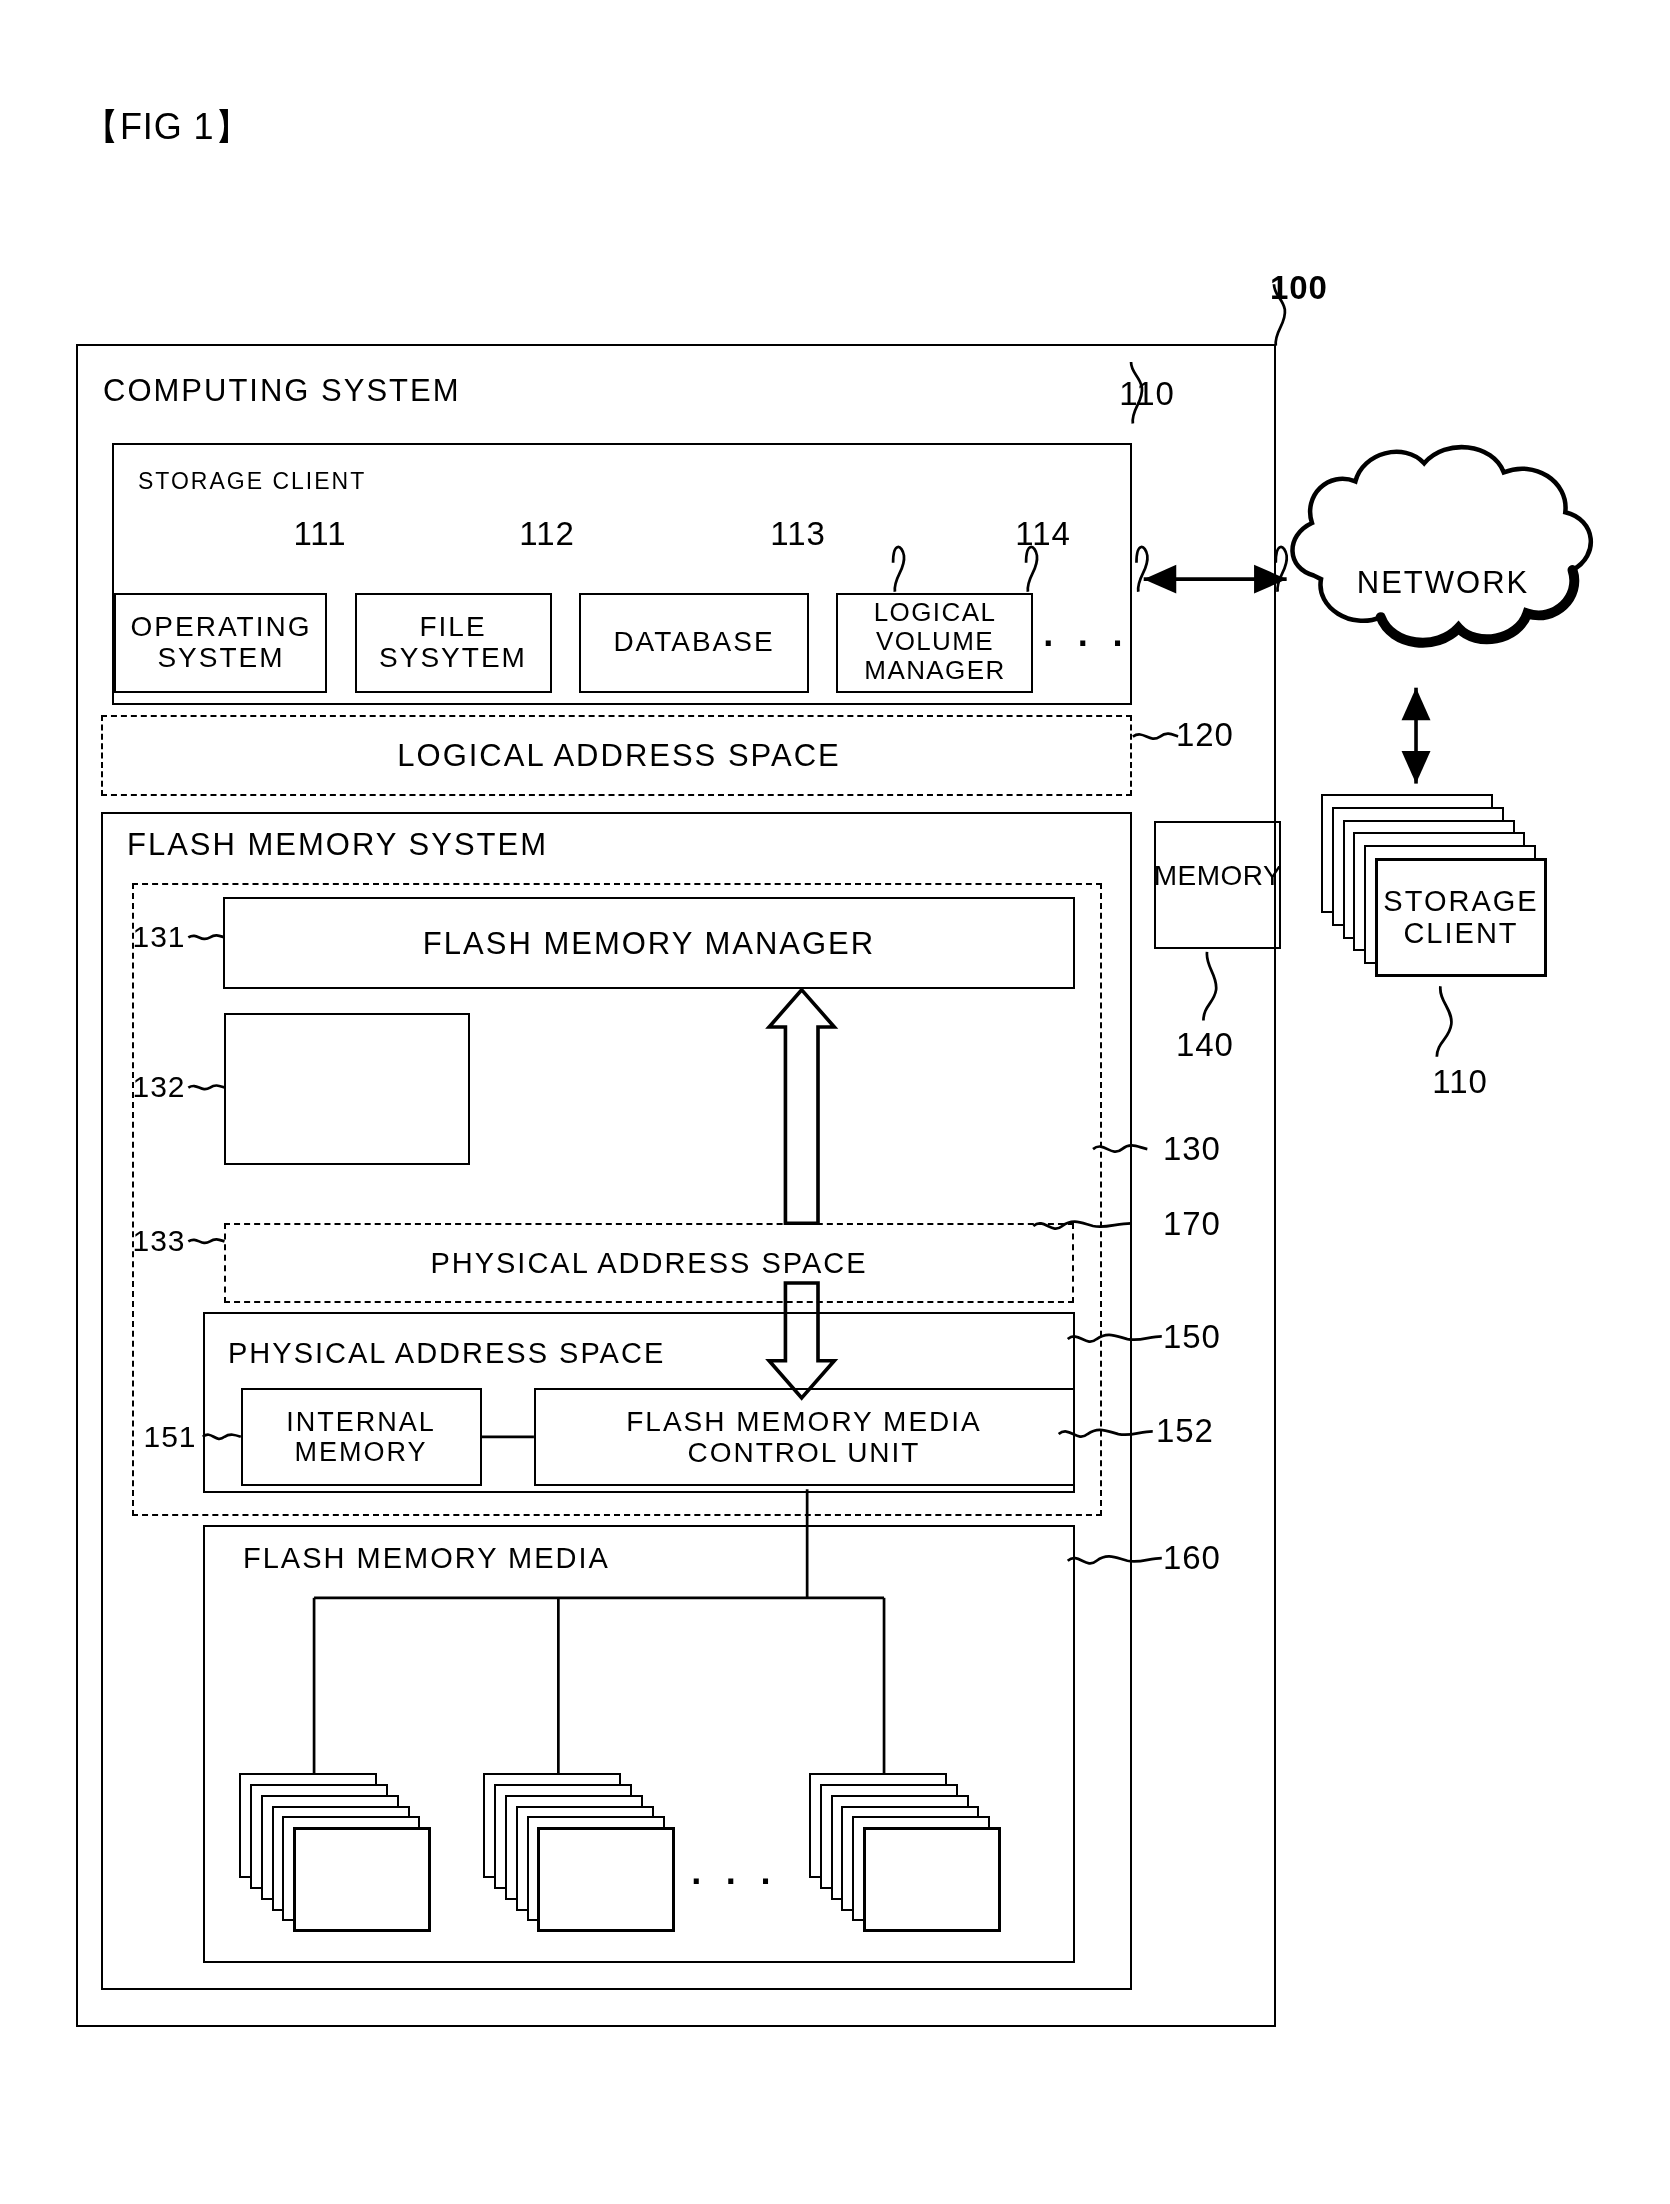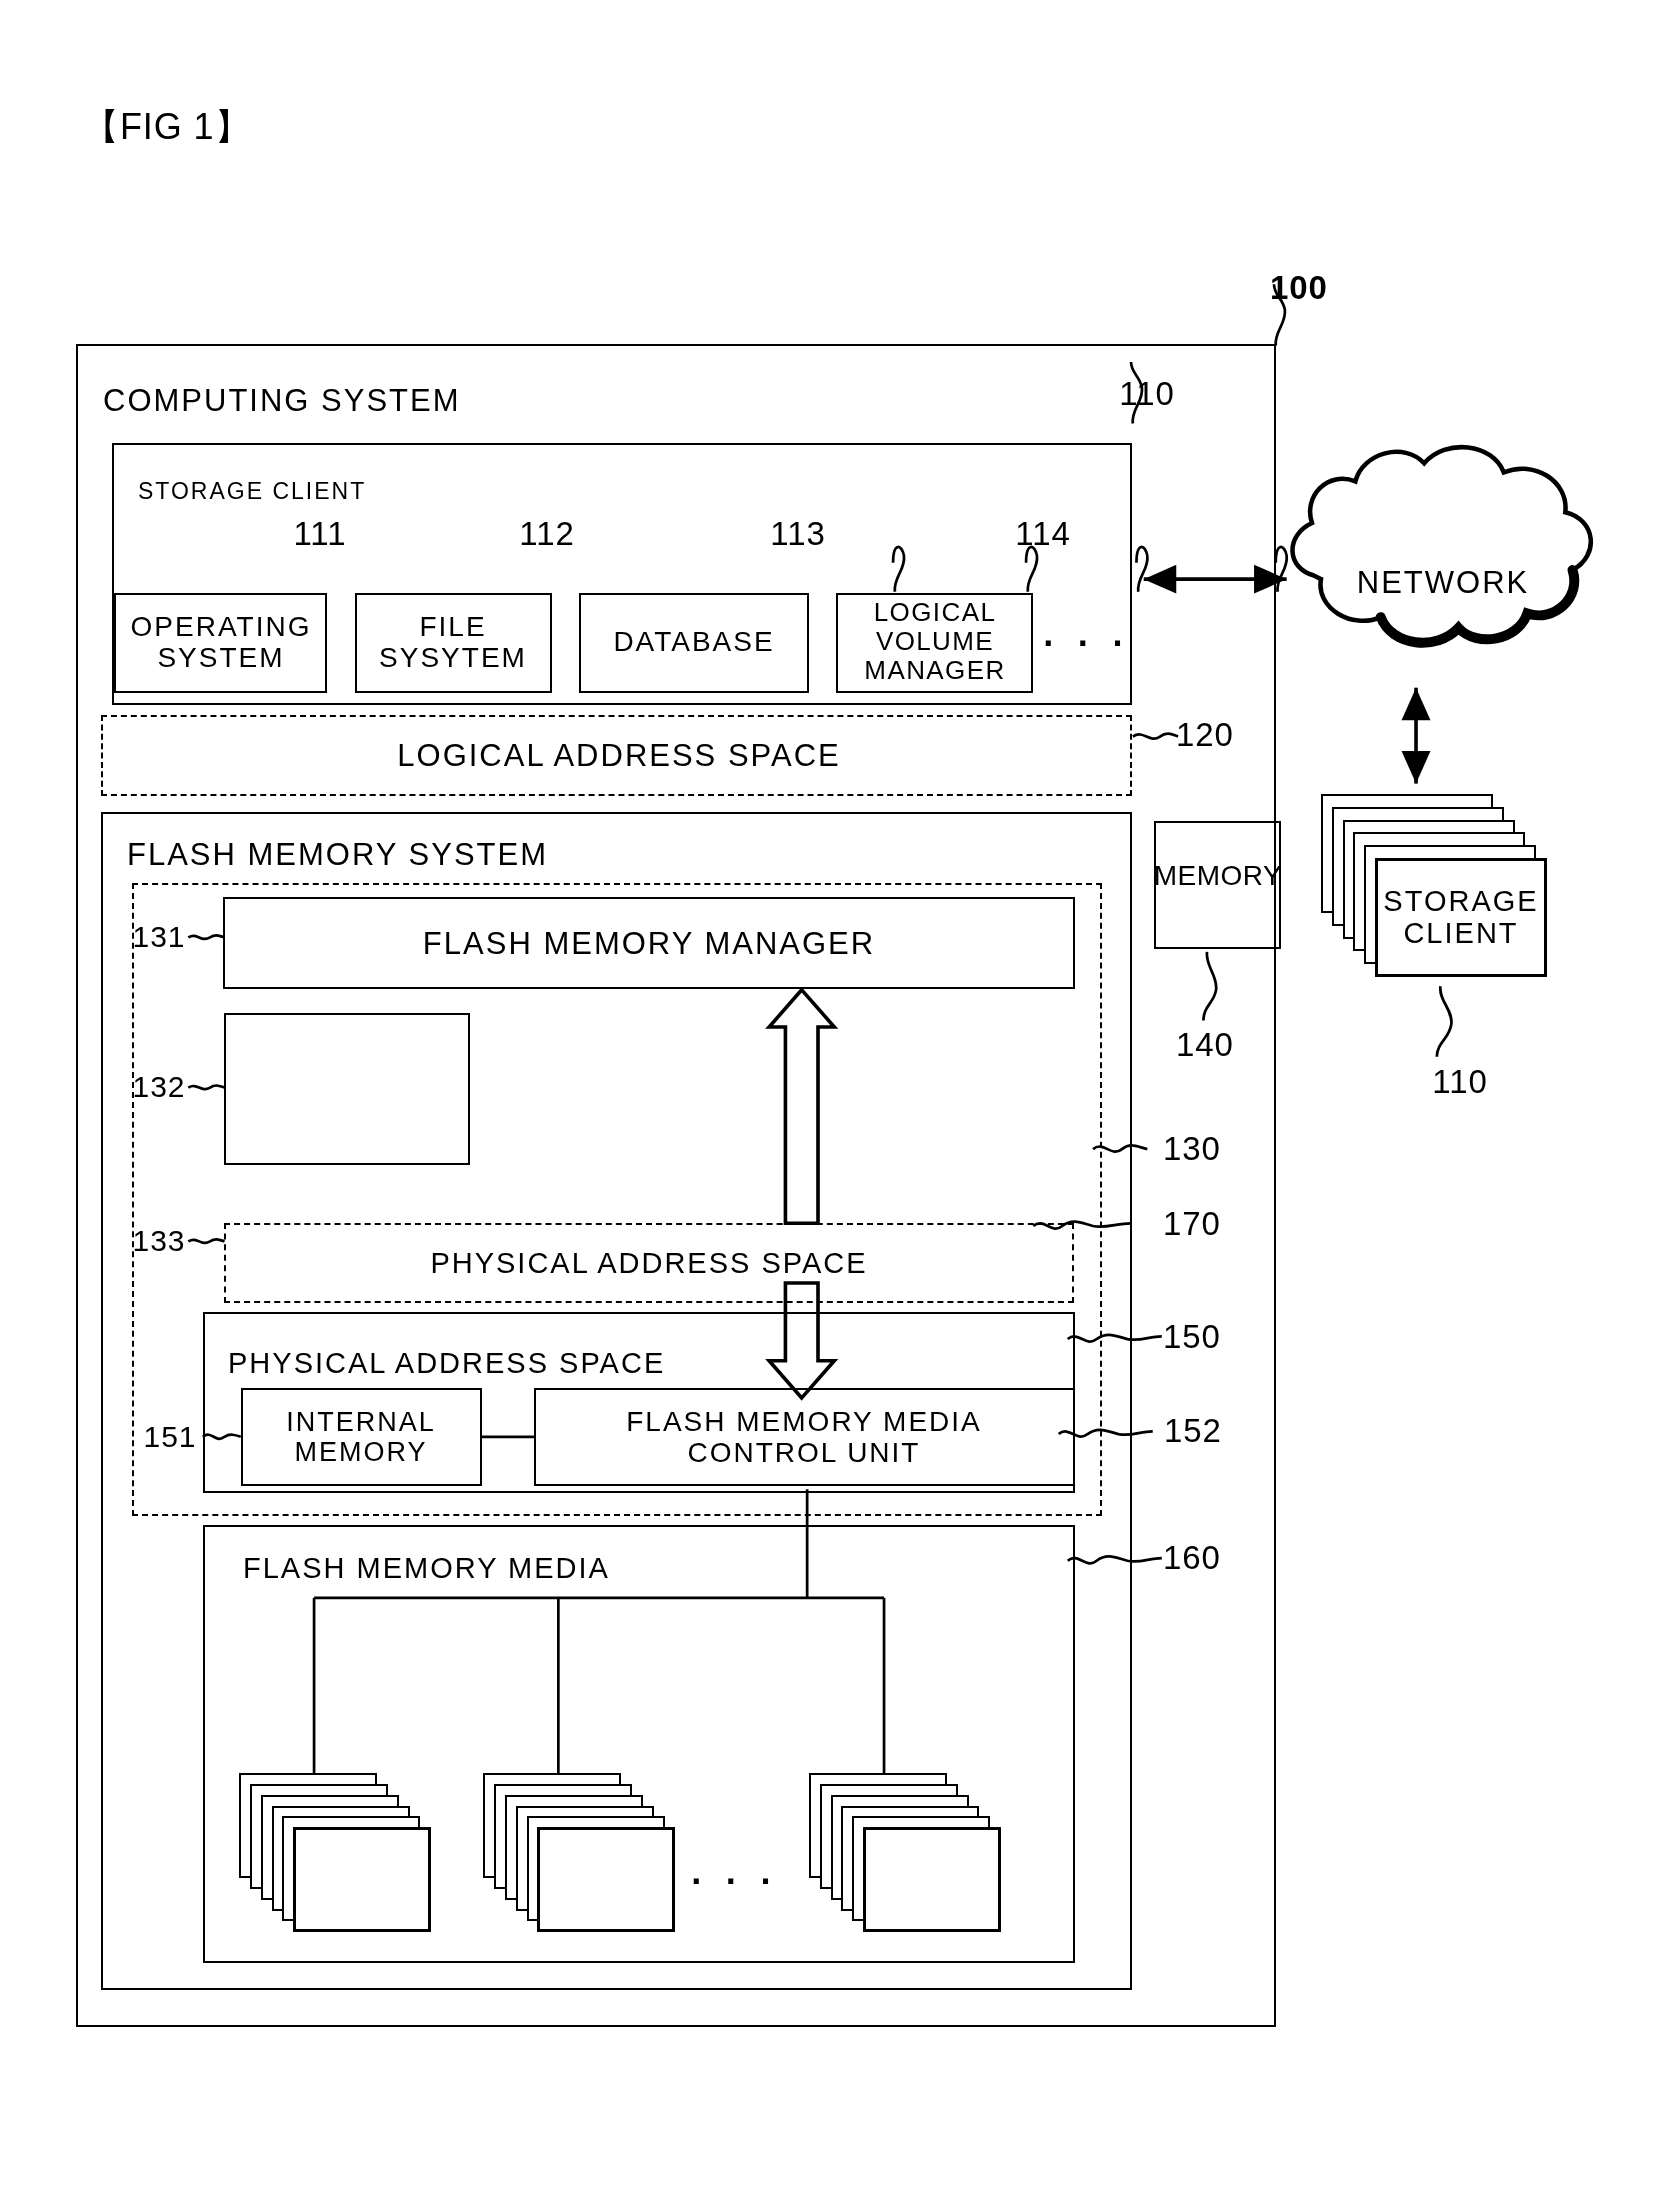--- a/index.html
+++ b/index.html
@@ -46,21 +46,20 @@
     font-size: 28px;
     letter-spacing: 2px;
     white-space: nowrap;
     line-height: 1.12;
     transform: translate(-50%, -50%);
     text-align: center;
   }
   .lbl.left {
     transform: translate(0, -50%);
     text-align: left;
-    margin-top: 10px;
   }
   .refnum {
     position: absolute;
     font-size: 33px;
     letter-spacing: 0.9px;
     white-space: nowrap;
     transform: translate(-50%, -50%);
   }
   .svg-layer {
     position: absolute;
@@ -233,21 +232,21 @@
     <span>INTERNAL</span><br>
     <span>MEMORY</span>
   </div>
   <div class="refnum" style="left:159px; top:1437px; font-size:30px;">151</div>
 
   <div class="abox" style="left:523px; top:1388px; width:541px; height:98px;"></div>
   <div class="lbl" style="left:793px; top:1437px; font-size:28px;">
     <span>FLASH MEMORY MEDIA</span><br>
     <span>CONTROL UNIT</span>
   </div>
-  <div class="refnum" style="left:1174px; top:1431px;margin-left:8px;">152</div>
+  <div class="refnum" style="left:1174px; top:1431px;">152</div>
 
   <div class="abox" style="left:192px; top:1525px; width:872px; height:438px;"></div>
   <div class="lbl left" style="left:232px; top:1558px; font-size:29px;">FLASH MEMORY MEDIA</div>
   <div class="refnum" style="left:1181px; top:1558px;">160</div>
 
   <div>
     <div class="stack-card" style="left:228px; top:1773px; width:138px; height:105px;"></div>
     <div class="stack-card" style="left:239px; top:1784px; width:138px; height:105px;"></div>
     <div class="stack-card" style="left:250px; top:1795px; width:138px; height:105px;"></div>
     <div class="stack-card" style="left:261px; top:1806px; width:138px; height:105px;"></div>

